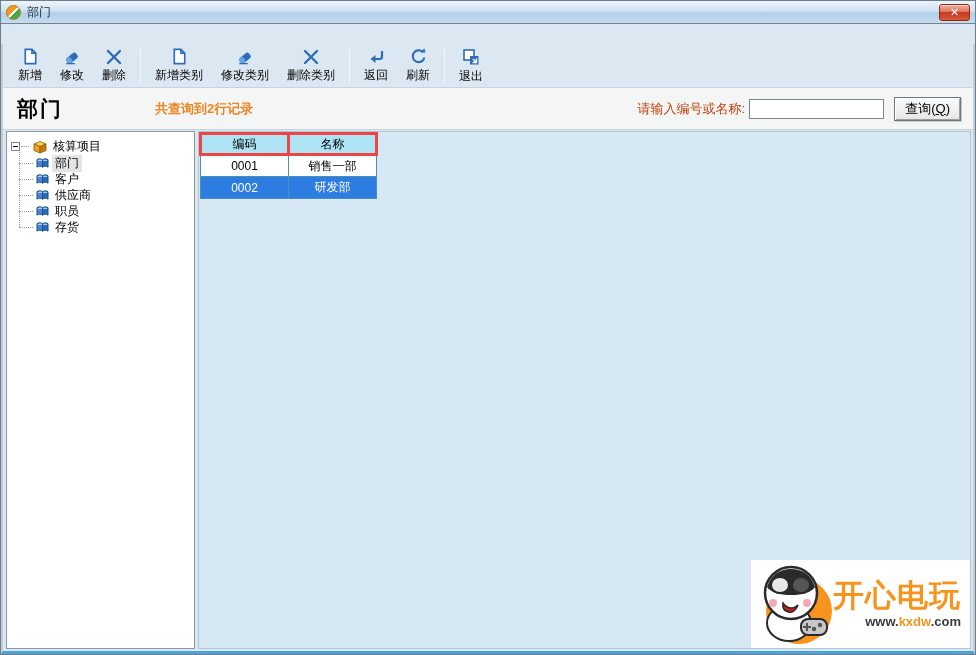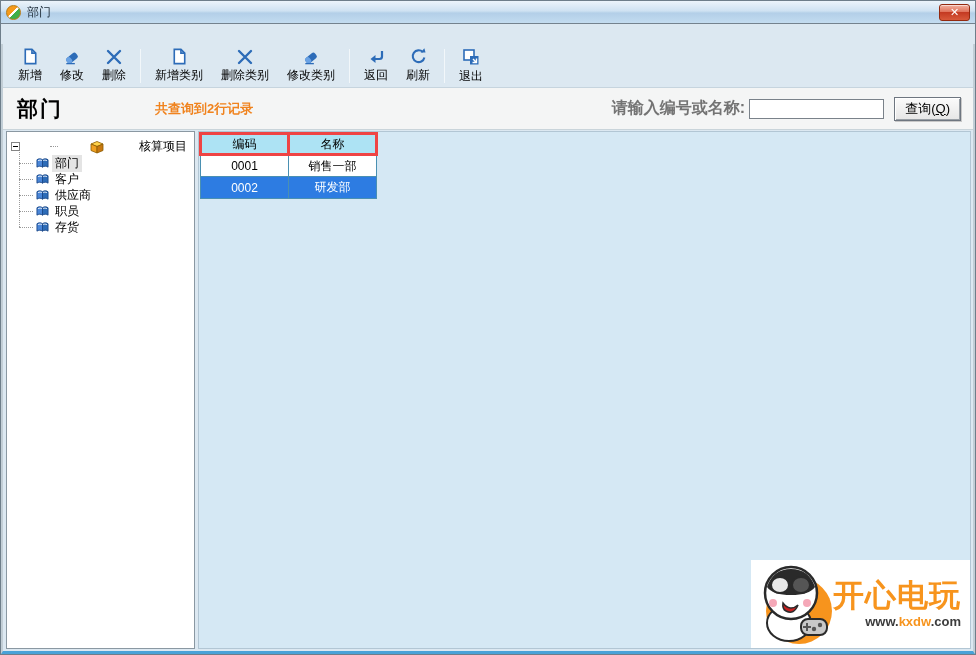--- a/index.html
+++ b/index.html
@@ -73,21 +73,21 @@
   .headerbar {
     height: 42px; flex: 0 0 42px;
     background: #f4f5f5;
     border-bottom: 1px solid #c9d4da;
     display: flex; align-items: center;
     padding: 0 12px 0 14px;
   }
   .page-title { font-size: 21px; font-weight: bold; color: #000; letter-spacing: 2px; }
   .record-count { margin-left: 92px; font-size: 13px; font-weight: bold; color: #f0831e; }
   .header-spacer { flex: 1; }
-  .search-label { font-size: 16px; color: #737373; font-weight: bold; }
+  .search-label { font-size: 13px; color: #c2410c; }
   .search-input {
     width: 135px; height: 20px; margin: 0 10px 0 4px;
     border: 1px solid #7a828a; background: #fff;
     font-size: 12px; padding: 0 3px;
     font-family: "Liberation Sans", "DejaVu Sans", sans-serif;
   }
   .query-btn {
     height: 24px; padding: 2px 10px 3px 10px;
     font-size: 13px; color: #000; cursor: pointer;
     background: linear-gradient(180deg, #fbfbfb, #e6e6e6);
@@ -116,21 +116,21 @@
   .main-panel {
     flex: 1; min-width: 0;
     background: #d5e8f4;
     border: 1px solid #b2c6d4;
     position: relative;
     overflow: hidden;
   }
 
   
   .tree { font-size: 12px; color: #000; }
-  .tree-root-row { display: flex; align-items: center; height: 17px; justify-content: space-between; }
+  .tree-root-row { display: flex; align-items: center; height: 17px; }
   .expand-box {
     width: 9px; height: 9px; flex: 0 0 9px;
     border: 1px solid #848484; background: #fff;
     position: relative; cursor: pointer;
   }
   .expand-box::after {
     content: ''; position: absolute; left: 1px; right: 1px; top: 3px;
     border-top: 1px solid #000;
   }
   .dot-stub { width: 8px; border-top: 1px dotted #9a9a9a; margin: 0 2px 0 1px; }
@@ -236,38 +236,38 @@
           <svg width="19" height="19" viewBox="0 0 20 20">
               <path d="M4.5 2.5 h7 l4 4 v11 h-11 z" fill="#fff" stroke="#2d6cb8" stroke-width="1.7"></path>
               <path d="M11.5 2.5 v4 h4" fill="none" stroke="#2d6cb8" stroke-width="1.7"></path>
             </svg>
         </span>
         <span class="tlabel">新增类别</span>
       </div>
 
       <div class="tbtn">
         <span class="ticon">
-          <svg width="18" height="18" viewBox="0 0 18 18">
-              <path d="M3 3 L15 15 M15 3 L3 15" stroke="#2d6cb8" stroke-width="2.4" stroke-linecap="round"></path>
-            </svg>
-        </span>
-        <span class="tlabel">删除类别</span>
-      </div>
-
-      <div class="tbtn">
-        <span class="ticon">
           <svg width="20" height="19" viewBox="0 0 20 20">
               <g transform="rotate(-40 10 11)">
                 <rect x="3" y="8" width="13" height="7" rx="2.5" fill="#2d6cb8"></rect>
                 <rect x="3" y="8" width="5.5" height="7" rx="2.5" fill="#6aa2e4"></rect>
               </g>
               <path d="M4 17.5 h9" stroke="#2d6cb8" stroke-width="1.4"></path>
             </svg>
         </span>
         <span class="tlabel">修改类别</span>
+      </div>
+
+      <div class="tbtn">
+        <span class="ticon">
+          <svg width="18" height="18" viewBox="0 0 18 18">
+              <path d="M3 3 L15 15 M15 3 L3 15" stroke="#2d6cb8" stroke-width="2.4" stroke-linecap="round"></path>
+            </svg>
+        </span>
+        <span class="tlabel">删除类别</span>
       </div>
 
       <div class="tsep"></div>
 
       <div class="tbtn">
         <span class="ticon">
           <svg width="20" height="18" viewBox="0 0 20 18">
               <path d="M16 3 v5.5 q0 2.5 -2.5 2.5 H7" fill="none" stroke="#2d6cb8" stroke-width="2.2"></path>
               <path d="M9.5 7 L4.5 11 l5 4 z" fill="#2d6cb8"></path>
             </svg>

